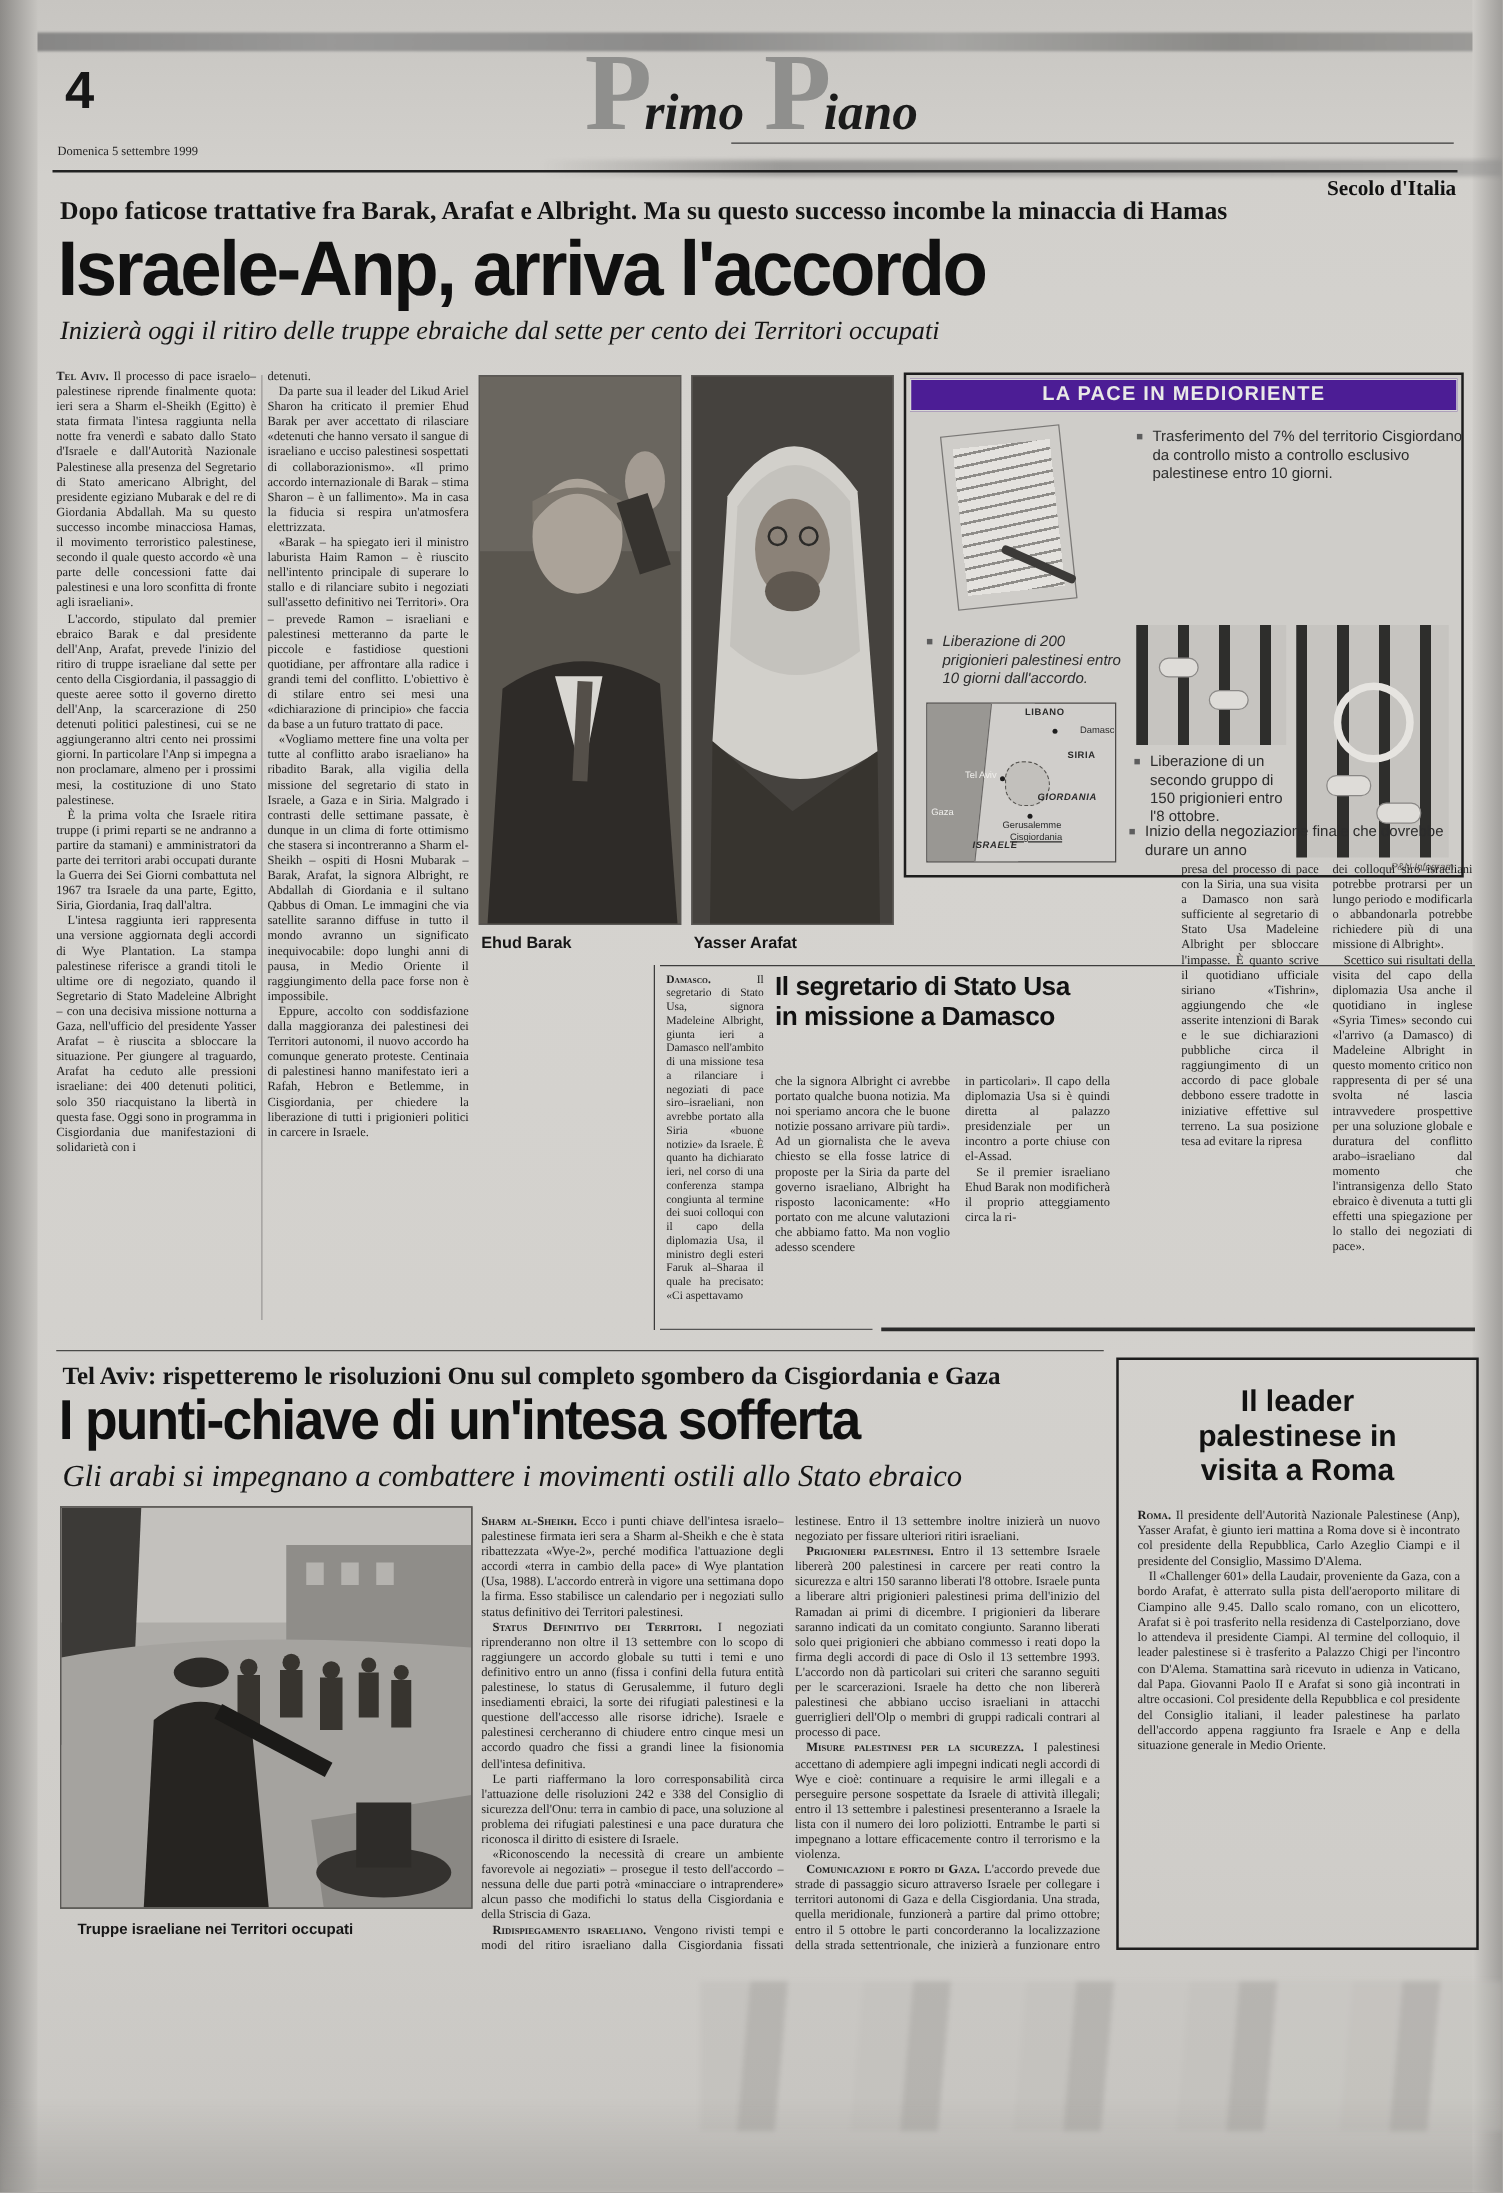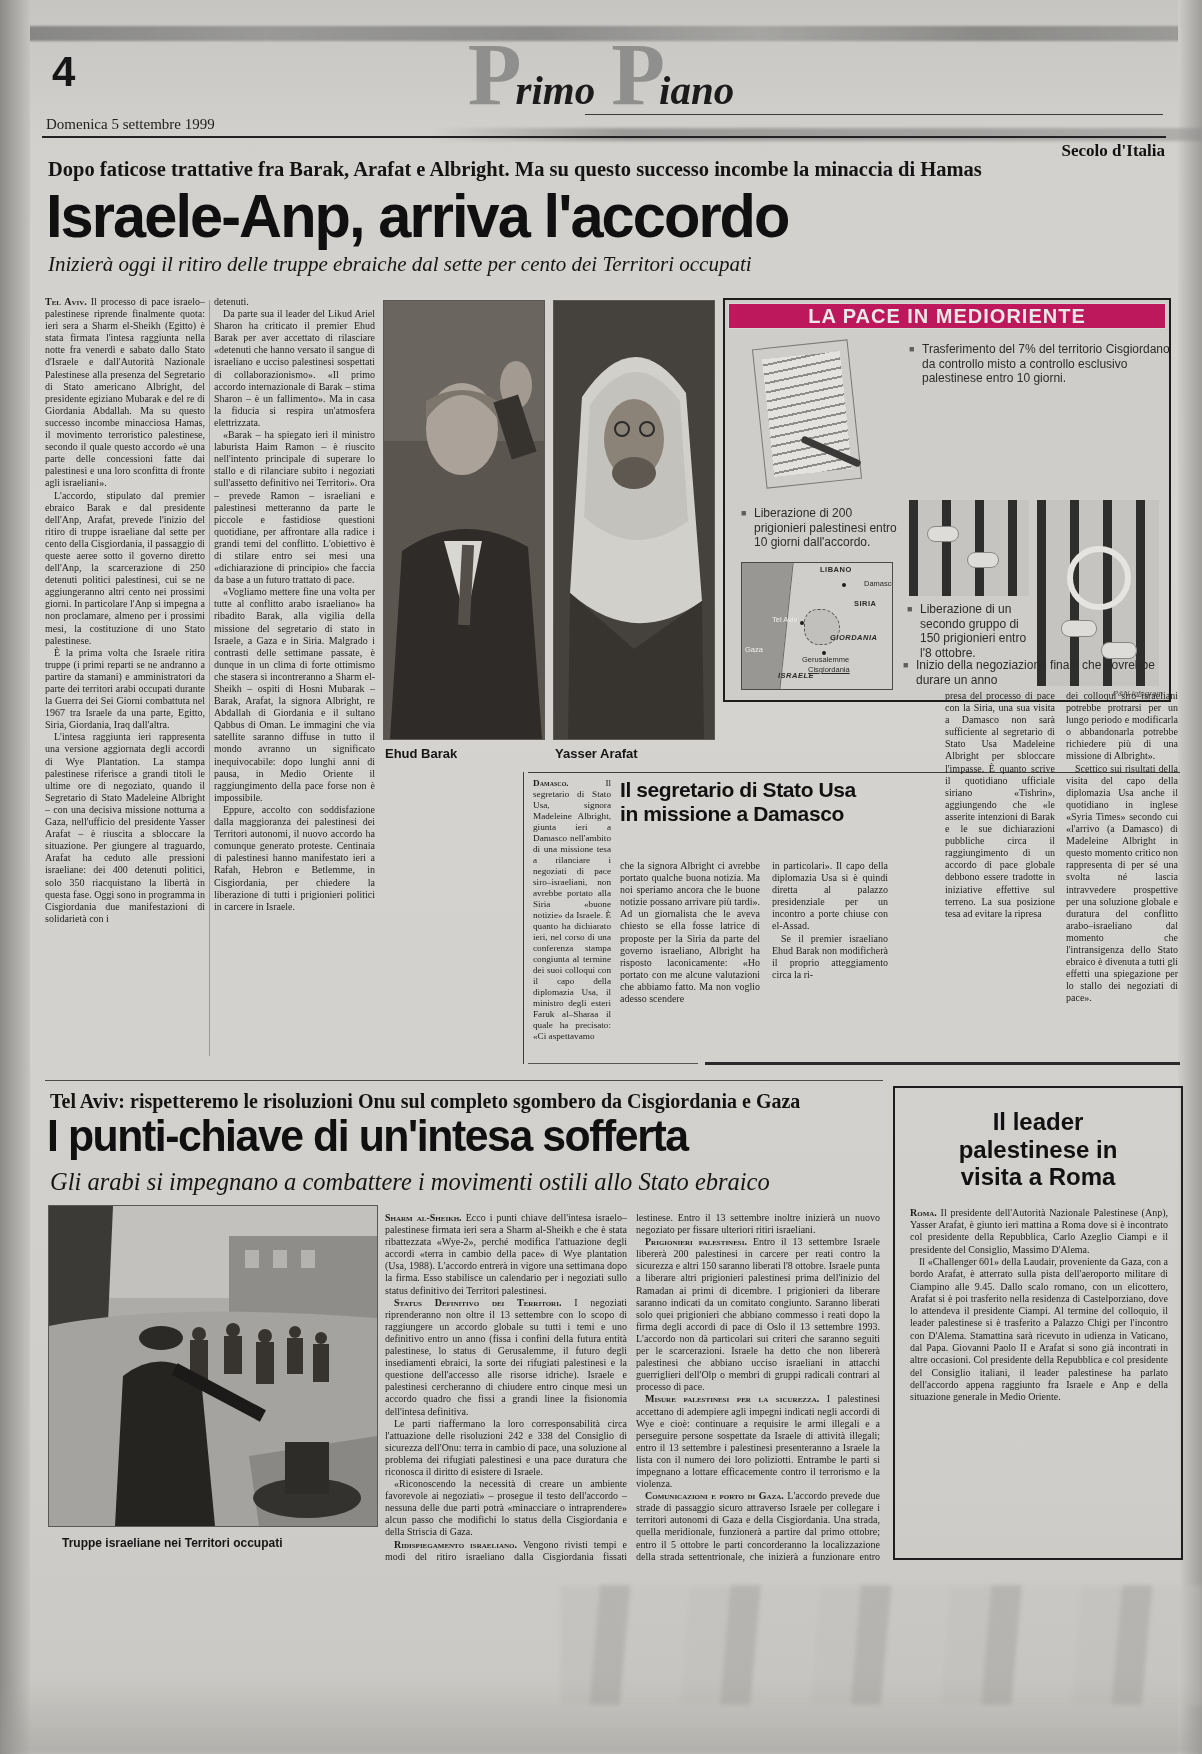--- a/index.html
+++ b/index.html
@@ -18,40 +18,40 @@
     background:repeating-linear-gradient(95deg,#b9b7b3 0 40px,#908e8a 40px 70px,#c4c2be 70px 130px);}
   .streak-bottom2{left:0;top:1680px;width:1202px;height:74px;opacity:.5;filter:blur(2px);
     background:linear-gradient(180deg,transparent,#9c9a96);}
   
   .pagenum{left:52px;top:48px;font-family:"Liberation Sans",sans-serif;font-weight:800;font-size:42px;color:#161616;}
   .masthead{left:0;top:40px;width:1202px;text-align:center;}
   .masthead .w{display:inline-flex;align-items:baseline;margin:0 6px;}
   .bigP{font-family:"Liberation Serif",serif;font-weight:bold;font-size:88px;line-height:70px;color:#8f8f8d;}
   .mrest{font-family:"Liberation Serif",serif;font-style:italic;font-weight:bold;font-size:41px;color:#1b1b1b;margin-left:-6px;}
   .rule-half{left:585px;top:114px;width:578px;height:1px;background:#3a3a3a;}
-  .dateline{left:46px;top:116px;font-size:15px;color:#222;}
+  .dateline{left:46px;top:116px;font-size:10px;color:#222;}
   .brand{left:860px;top:108px;width:305px;text-align:right;font-weight:bold;font-size:17px;color:#111;margin-top:33px;}
   .rule-full{left:42px;top:136px;width:1124px;height:2px;background:#222;}
   
   .kicker1{left:48px;top:158px;width:1060px;font-size:20.5px;font-weight:600;color:#141414;}
   .headline1{left:46px;top:180px;width:1120px;font-family:"Liberation Sans",sans-serif;font-weight:800;
              font-size:62px;letter-spacing:-2px;color:#101010;transform:scaleX(.96);transform-origin:left;}
   .subhead1{left:48px;top:252px;width:1120px;font-style:italic;font-size:21px;color:#161616;}
   .col{font-size:10px;line-height:12.1px;text-align:justify;overflow:hidden;color:#1d1d1d;}
   .col p{margin:0;text-indent:9px;}
   .col p:first-child{text-indent:0;}
   .col b.lead{font-variant:small-caps;font-weight:bold;}
   .vdiv{width:1px;background:#9a9896;}
   
   .photo{border:1px solid #5a5855;background:#55514c;overflow:hidden;}
   .caption{font-family:"Liberation Sans",sans-serif;font-weight:bold;font-size:13px;color:#161616;}
   
   .igbox{left:723px;top:298px;width:444px;height:400px;border:2px solid #1d1d1d;background:#cfcdc9;}
-  .igtitle{position:absolute;left:3px;top:3px;right:3px;height:26px;background:#be185d;color:#e9e9e7;
-           font-family:"Liberation Sans",sans-serif;font-weight:800;font-size:20px;letter-spacing:1px;
+  .igtitle{position:absolute;left:3px;top:3px;right:3px;height:26px;background:#4c1d95;color:#e9e9e7;
+           font-family:"Liberation Sans",sans-serif;font-weight:800;font-size:16px;letter-spacing:1px;
            display:flex;align-items:center;justify-content:center;box-shadow:inset 0 0 0 1px #d8d8d6;}
   .igb{position:absolute;font-family:"Liberation Sans",sans-serif;font-size:12px;line-height:14.5px;
        font-weight:500;color:#2c2c2c;padding-left:13px;}
   .igb::before{content:"\25A0";position:absolute;left:0;top:0;font-size:9px;color:#5d5d5d;}
   .docsketch{left:16px;top:40px;width:150px;height:158px;}
   .docpaper{position:absolute;left:18px;top:4px;width:96px;height:140px;background:#e4e2de;border:1px solid #7a7876;
             transform:rotate(-6deg);padding:10px 8px;box-sizing:border-box;
             background-image:repeating-linear-gradient(174deg,transparent 0 7px,#8e8c88 7px 9px);background-clip:content-box;}
   .docpen{position:absolute;left:58px;top:108px;width:64px;height:7px;background:#3c3a38;transform:rotate(24deg);border-radius:3px;}
   .jail{background:repeating-linear-gradient(90deg,#2e2e2c 0 9px,#c6c4c0 9px 33px);position:absolute;}
@@ -161,21 +161,21 @@
 
   <div class="abs igbox">
     <div class="igtitle">LA PACE IN MEDIORIENTE</div>
 
     <div class="docsketch abs" style="position:absolute;">
       <div class="docpaper"></div>
       <div class="docpen"></div>
     </div>
 
     <div class="igb" style="left:184px;top:42px;width:248px;">Trasferimento del 7% del territorio Cisgiordano da controllo misto a controllo esclusivo palestinese entro 10 giorni.</div>
-    <div class="igb" style="left:16px;top:206px;width:148px;">Liberazione di 200 prigionieri palestinesi entro 10 giorni dall'accordo.</div>
+    <div class="igb" style="left:16px;top:206px;width:148px;font-style:italic;">Liberazione di 200 prigionieri palestinesi entro 10 giorni dall'accordo.</div>
 
     <div class="jail" style="left:184px;top:200px;width:120px;height:96px;">
       <div class="hand" style="left:18px;top:26px;width:30px;height:14px;"></div>
       <div class="hand" style="left:58px;top:52px;width:30px;height:14px;"></div>
     </div>
     <div class="jail" style="left:312px;top:200px;width:122px;height:186px;">
       <div class="cuffring" style="left:30px;top:46px;width:52px;height:52px;"></div>
       <div class="hand" style="left:24px;top:120px;width:34px;height:15px;"></div>
       <div class="hand" style="left:64px;top:142px;width:34px;height:15px;"></div>
     </div>

